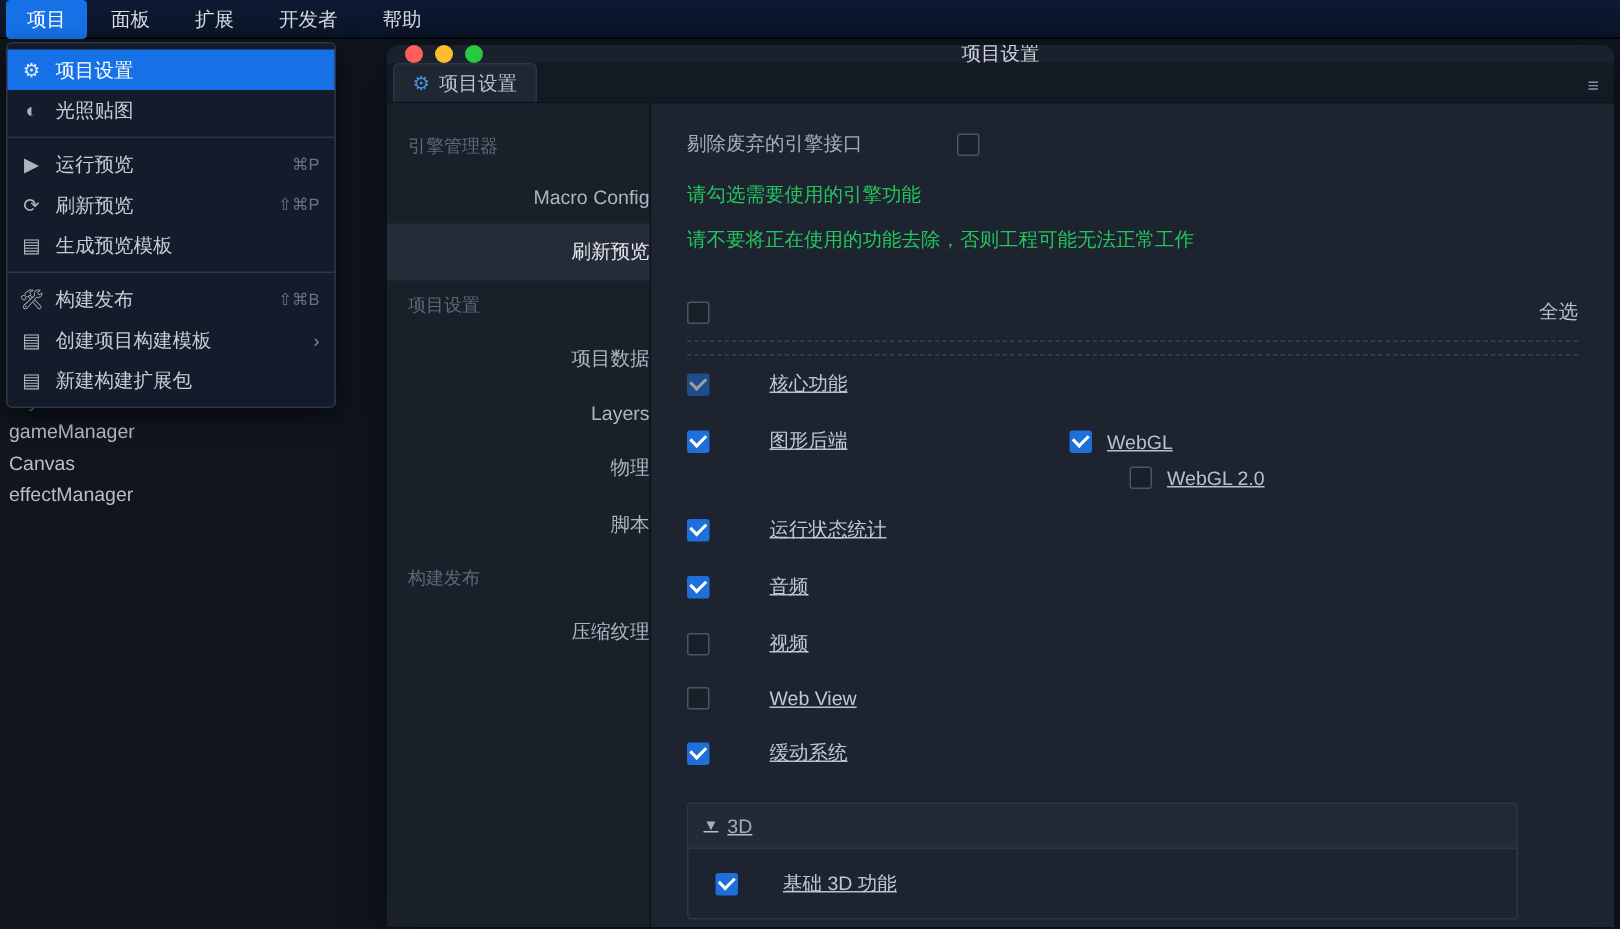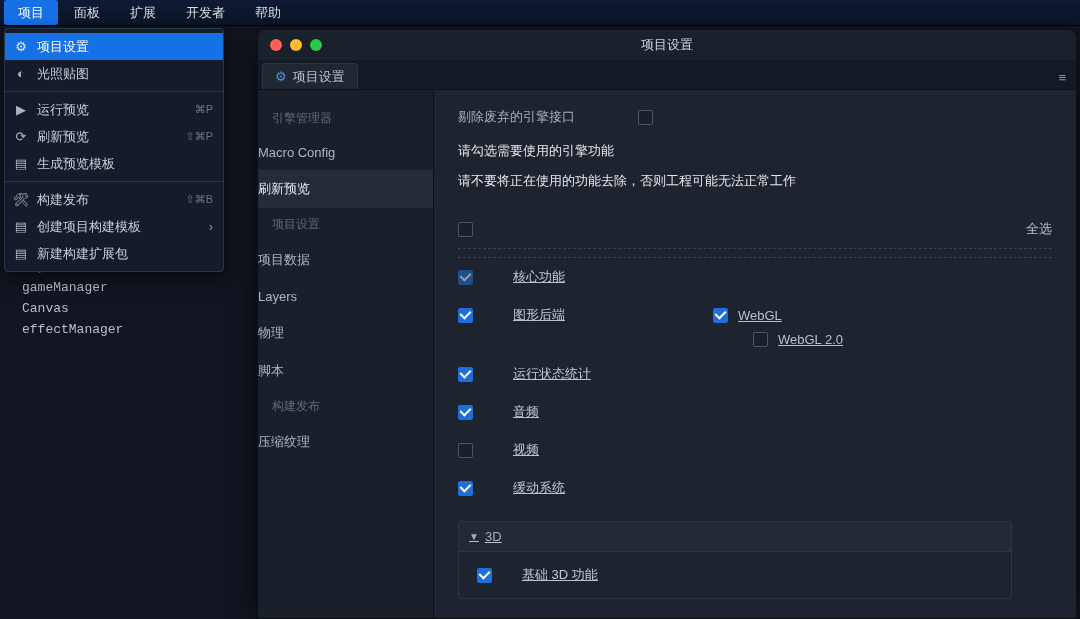--- a/index.html
+++ b/index.html
@@ -1,24 +1,24 @@
 <!DOCTYPE html>
 <html><head>
 <meta charset="utf-8">
 <style>
   * { box-sizing: border-box; margin: 0; padding: 0; }
   html, body { width: 1080px; height: 619px; overflow: hidden; font-family: -apple-system, "Helvetica Neue", Arial, sans-serif; background: #0b1220; color: #c8cdd5; font-size: 13px; }
   
-  .menubar { height: 26px; background: linear-gradient(180deg,#0e1a33,#0b1528); display: flex; padding: 0 4px; gap: 2px; border-bottom: 1px solid #000; }
+  .menubar { height: 26px; background: linear-gradient(180deg,#0e1a33,#0b1528); display: flex; align-items: center; padding: 0 4px; gap: 2px; border-bottom: 1px solid #000; }
   .menubar .item { padding: 4px 14px; color: #d8dde6; cursor: default; }
   .menubar .item.active { background: #1771e6; color: #fff; border-radius: 3px; }
   
   .workspace { position: relative; height: calc(619px - 26px); background: #10151f; }
   
-  .scene-list { position: absolute; left: 16px; top: 230px; width: 130px; font-family: Liberation Mono, monospace; }
+  .scene-list { position: absolute; left: 0; top: 230px; width: 130px; }
   .scene-list div { padding: 3px 6px; color: #b9bfc9; }
   .scene-list .green { color: #3ea84a; }
   
   .dropdown { position: absolute; left: 4px; top: 2px; width: 220px; background: #141c2b; border: 1px solid #2b3647; border-radius: 4px; box-shadow: 0 6px 18px rgba(0,0,0,.6); padding: 4px 0; z-index: 5; }
   .dropdown .row { display: flex; align-items: center; height: 27px; padding: 0 10px 0 8px; color: #c8cdd5; cursor: default; gap: 8px; }
   .dropdown .row.on { background: #1771e6; color: #fff; }
   .dropdown .row .ico { width: 16px; height: 16px; display: flex; align-items: center; justify-content: center; opacity: .85; }
   .dropdown .row .lbl { flex: 1; }
   .dropdown .row .sc { font-size: 11px; color: #6a7384; }
   .dropdown .row .chev { font-size: 12px; color: #8a93a3; }
@@ -34,27 +34,27 @@
   .tabstrip { height: 30px; background: #141a24; display: flex; align-items: flex-end; padding: 0 4px; border-bottom: 1px solid #0d1119; }
   .tabstrip .tab { height: 26px; display: flex; align-items: center; gap: 6px; padding: 0 12px; background: #1f2733; border: 1px solid #2b3647; border-bottom: none; border-radius: 4px 4px 0 0; color: #b9c0cb; }
   .tabstrip .tab .ico { color: #4a90d9; }
   .tabstrip .sp { flex: 1; }
   .tabstrip .ham { color: #8a93a3; padding: 4px 6px; }
   
   .modal-body { flex: 1; display: flex; background: #1e242f; }
   
   .sidebar { width: 176px; background: #1a2029; border-right: 1px solid #0d1119; padding: 12px 0; }
   .sidebar .grp { padding: 8px 14px; color: #5f6876; font-size: 12px; }
-  .sidebar .itm { padding: 10px 0; text-align: left; color: #aeb5c0; cursor: default; }
+  .sidebar .itm { padding: 10px 0; text-align: right; color: #aeb5c0; cursor: default; }
   .sidebar .itm.active { background: #252c38; color: #e5e9ef; }
   
   .panel { flex: 1; padding: 18px 24px; overflow: hidden; color: #b9c0cb; }
   .formrow { display: flex; align-items: center; margin-bottom: 16px; gap: 30px; font-family: Liberation Serif, serif; }
   .formrow .lab { width: 150px; color: #a6adb8; }
-  .hint { color: #e5e5e5; margin-bottom: 12px; }
+  .hint { color: #22c55e; margin-bottom: 12px; }
   
   .cb { width: 15px; height: 15px; border: 1px solid #4a5565; border-radius: 2px; display: inline-flex; align-items: center; justify-content: center; background: #1a2029; flex-shrink: 0; }
   .cb.checked { background: #1e6fd9; border-color: #1e6fd9; }
   .cb.checked::after { content: ""; width: 5px; height: 8px; border: solid #fff; border-width: 0 2px 2px 0; transform: rotate(45deg) translate(-1px,-1px); }
   
   .feat-list { margin-top: 8px; border-top: 1px dashed #3a424f; padding-right: 40px; text-decoration: underline; }
   .feat { display: flex; align-items: center; padding: 10px 0; gap: 40px; }
   .feat .fl { flex: 0 0 160px; color: #c3c9d2; }
   .selectall { display: flex; align-items: center; padding: 12px 0 10px; gap: 40px; border-bottom: 1px dashed #3a424f; margin-bottom: 4px; justify-content: space-between; }
   
@@ -198,20 +198,24 @@
           </div>
           <div class="feat">
             <span class="cb checked"></span>
             <span class="fl">音频</span>
           </div>
           <div class="feat">
             <span class="cb"></span>
             <span class="fl">视频</span>
           </div>
           <div class="feat">
+            <span class="cb"></span>
+            <span class="fl">Web View</span>
+          </div>
+          <div class="feat">
             <span class="cb checked"></span>
             <span class="fl">缓动系统</span>
           </div>
 
           <div class="section3d">
             <div class="hdr">
               <span class="tri">▼</span>
               <span>3D</span>
             </div>
             <div class="body">

